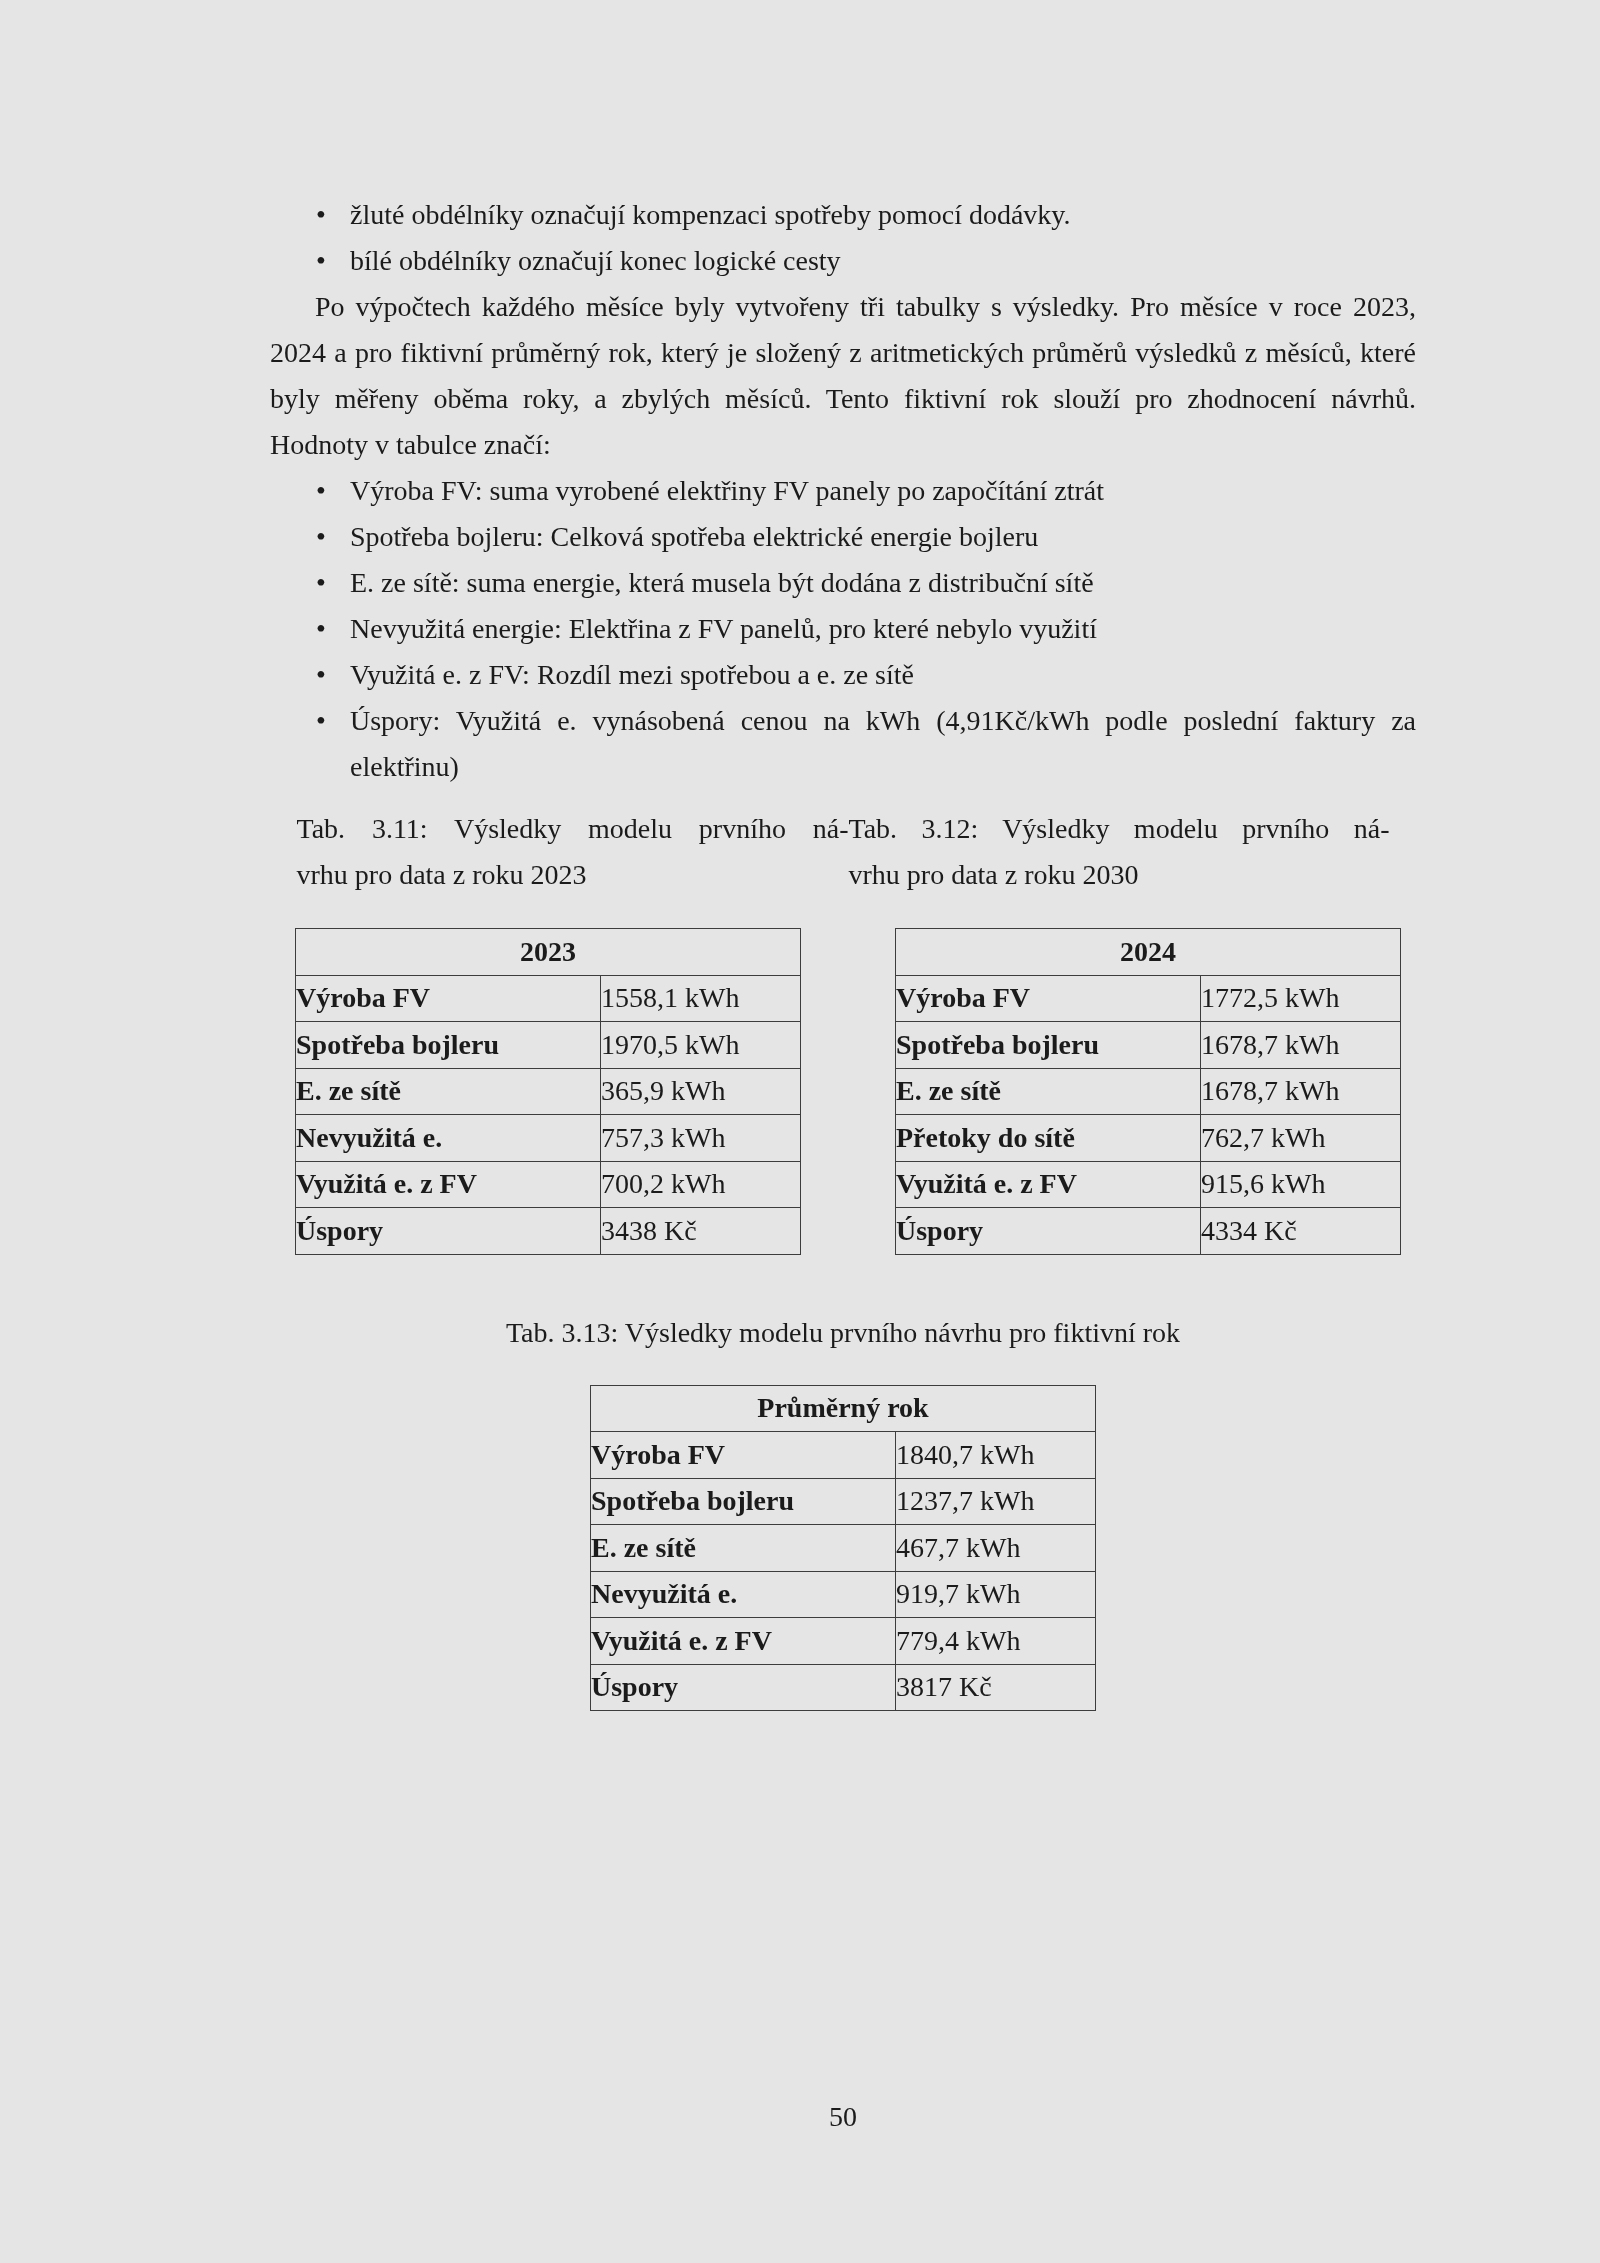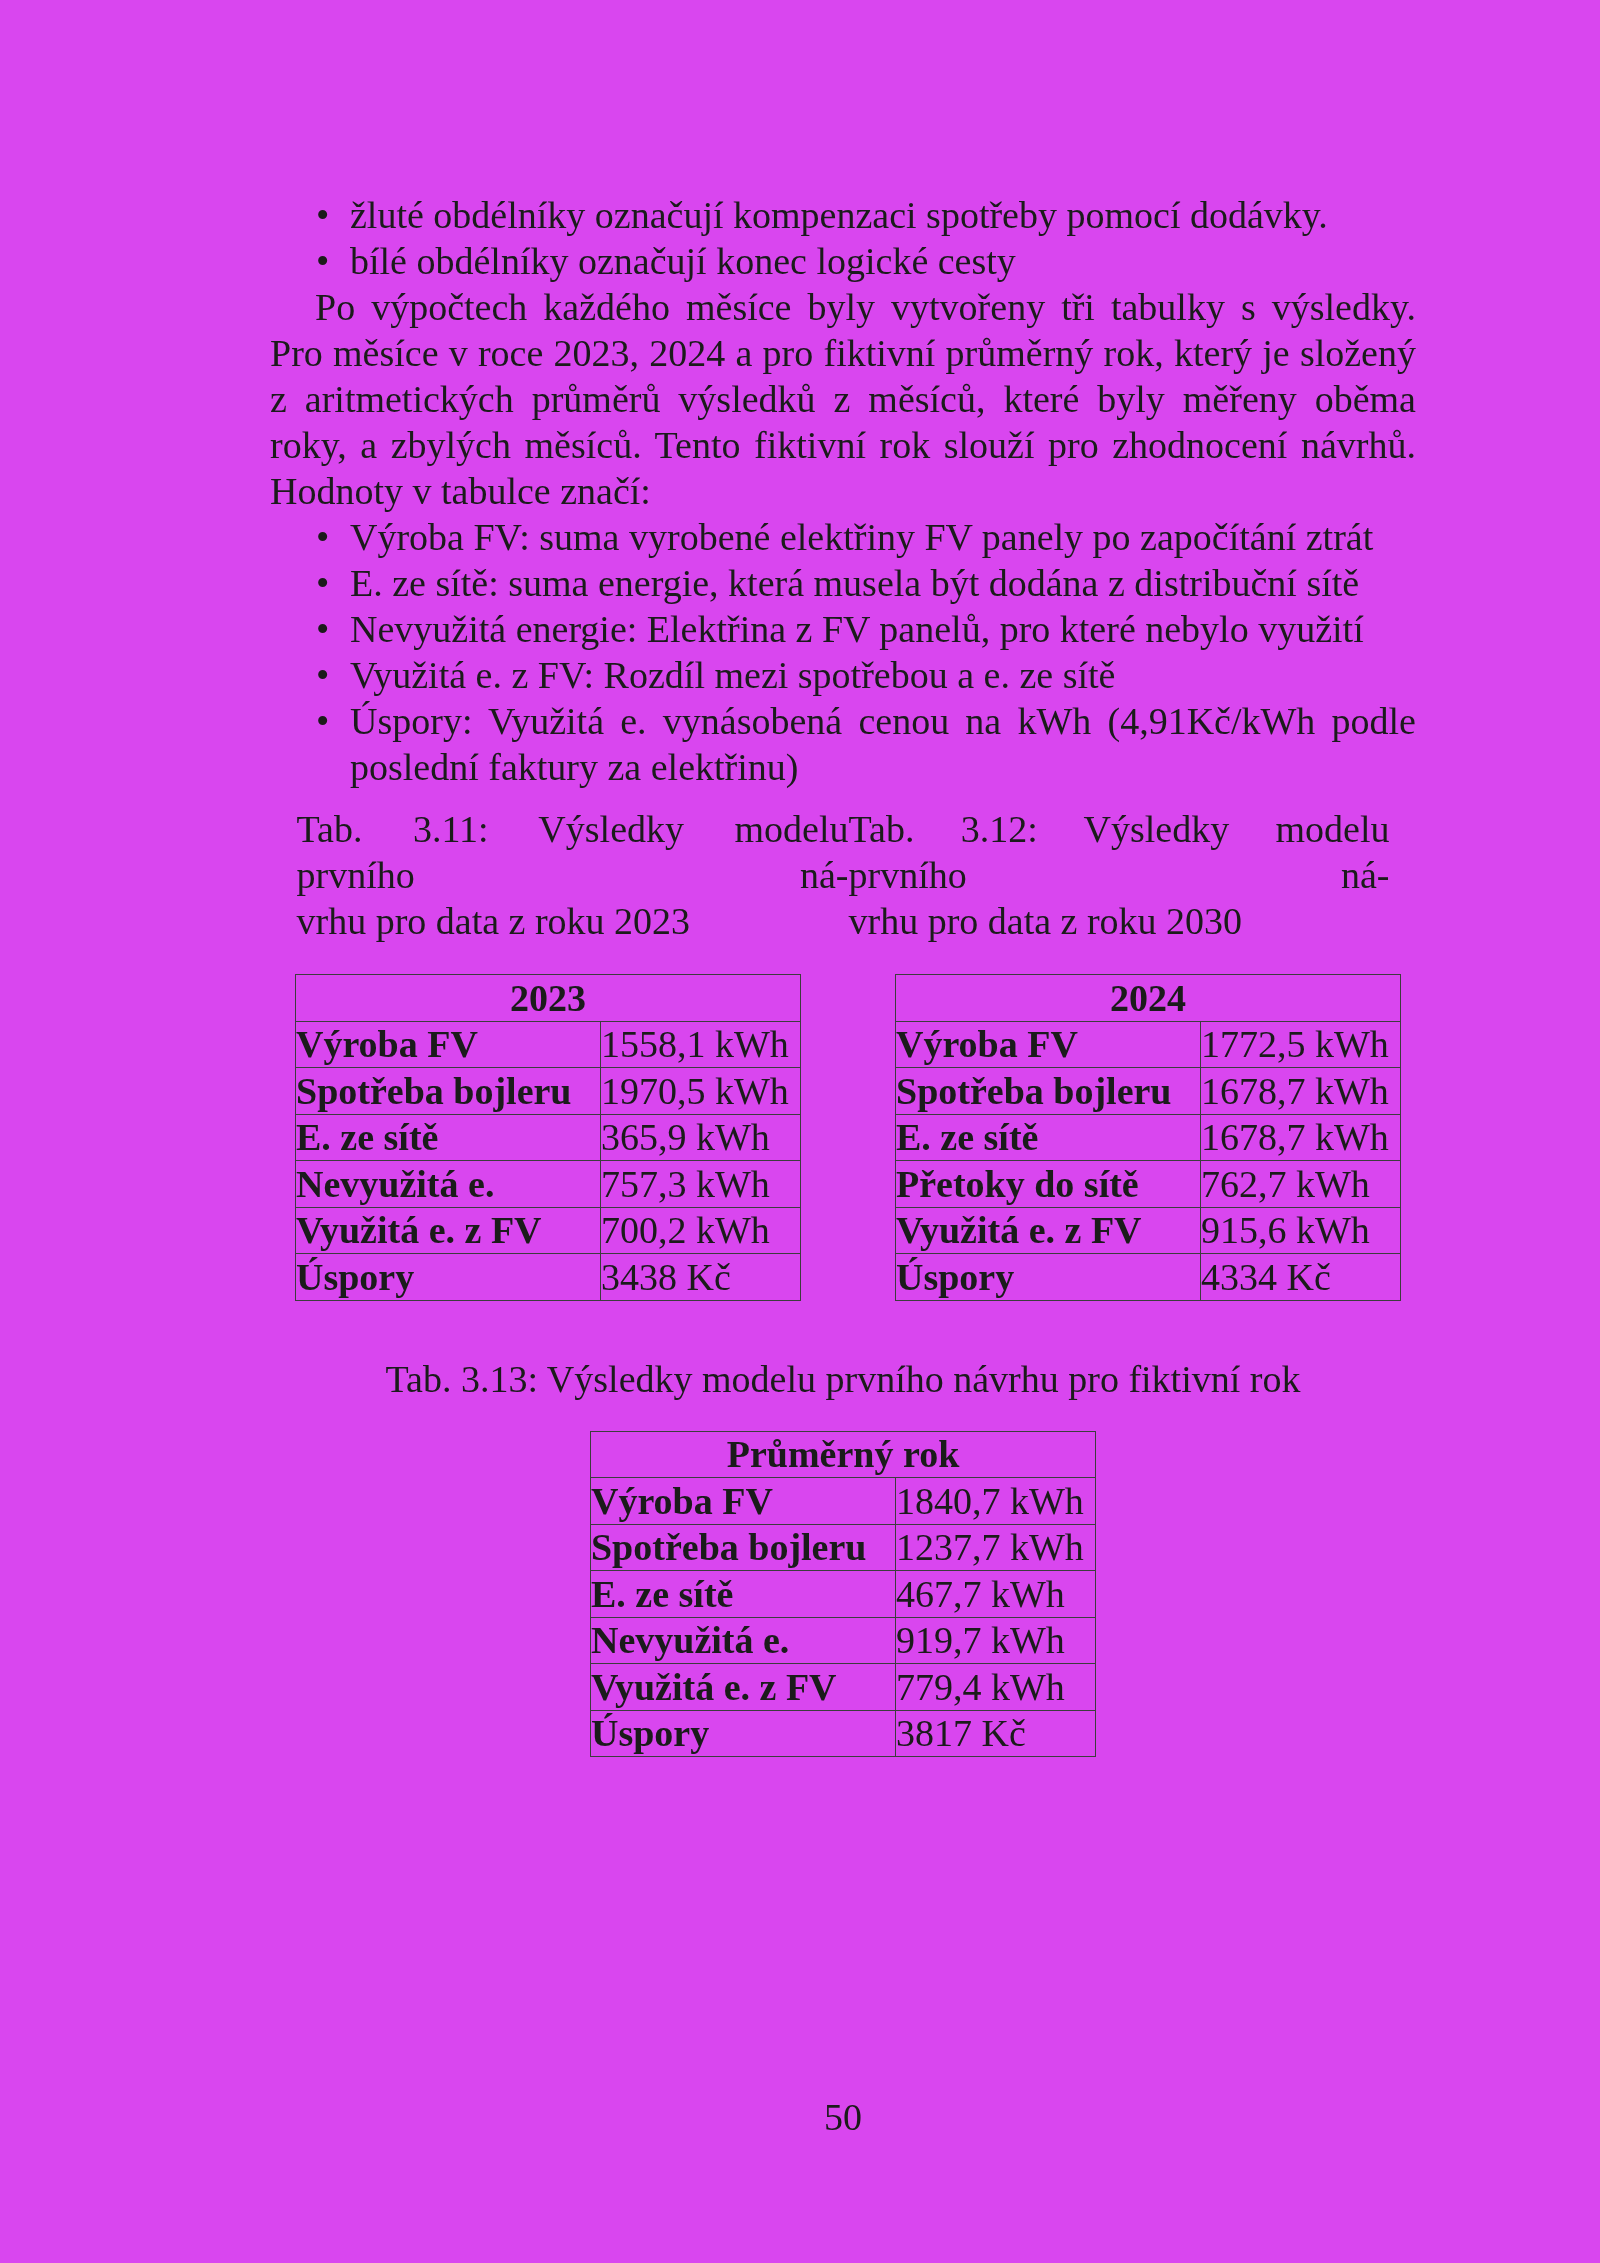--- a/index.html
+++ b/index.html
@@ -1,22 +1,22 @@
 <!DOCTYPE html>
 <html lang="cs"><head>
 <meta charset="utf-8">
 <style>
   html,body { margin:0; padding:0; background:#ffffff; }
   .page {
     position:relative;
     width:1600px; height:2263px;
-    background:#d946ef;
+    background:#e5e5e5;
     font-family:"Liberation Serif","DejaVu Serif",serif;
     color:#1b1b1b;
-    font-size:38px;
+    font-size:28px;
     line-height:46px;
     overflow:hidden;
   }
   .content {
     position:absolute;
     left:270px; top:0;
     width:1146px;
     padding-top:192px;
   }
   ul.blist { list-style:none; margin:0; padding:0; }
@@ -88,20 +88,21 @@
 
     <ul class="blist">
       <li><span>žluté obdélníky označují kompenzaci spotřeby pomocí dodávky.</span></li>
       <li><span>bílé obdélníky označují konec logické cesty</span></li>
     </ul>
 
     <p class="para">Po výpočtech každého měsíce byly vytvořeny tři tabulky s výsledky. Pro měsíce v roce 2023, 2024 a pro fiktivní průměrný rok, který je složený z aritmetických průměrů výsledků z měsíců, které byly měřeny oběma roky, a zbylých měsíců. Tento fiktivní rok slouží pro zhodnocení návrhů. Hodnoty v tabulce značí:</p>
 
     <ul class="blist">
       <li><span>Výroba FV: suma vyrobené elektřiny FV panely po započítání ztrát</span></li>
+      <li><span>Spotřeba bojleru: Celková spotřeba elektrické energie bojleru</span></li>
       <li><span>E. ze sítě: suma energie, která musela být dodána z distribuční sítě</span></li>
       <li><span>Nevyužitá energie: Elektřina z FV panelů, pro které nebylo využití</span></li>
       <li><span>Využitá e. z FV: Rozdíl mezi spotřebou a e. ze sítě</span></li>
       <li><span>Úspory: Využitá e. vynásobená cenou na kWh (4,91Kč/kWh podle poslední faktury za elektřinu)</span></li>
     </ul>
 
     <div class="captions-row">
       <div class="cap">
         <div class="l1">Tab. 3.11: Výsledky modelu prvního ná-</div>
         <div class="l2">vrhu pro data z roku 2023</div>

